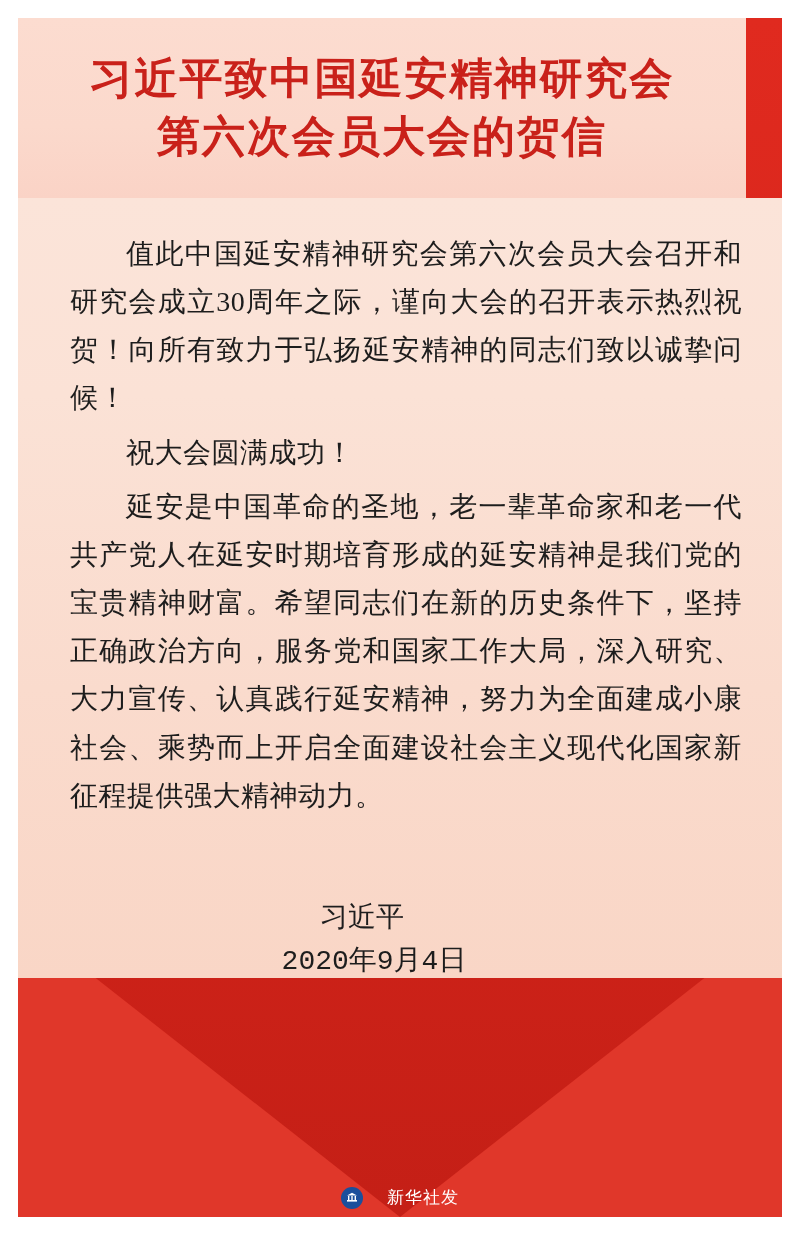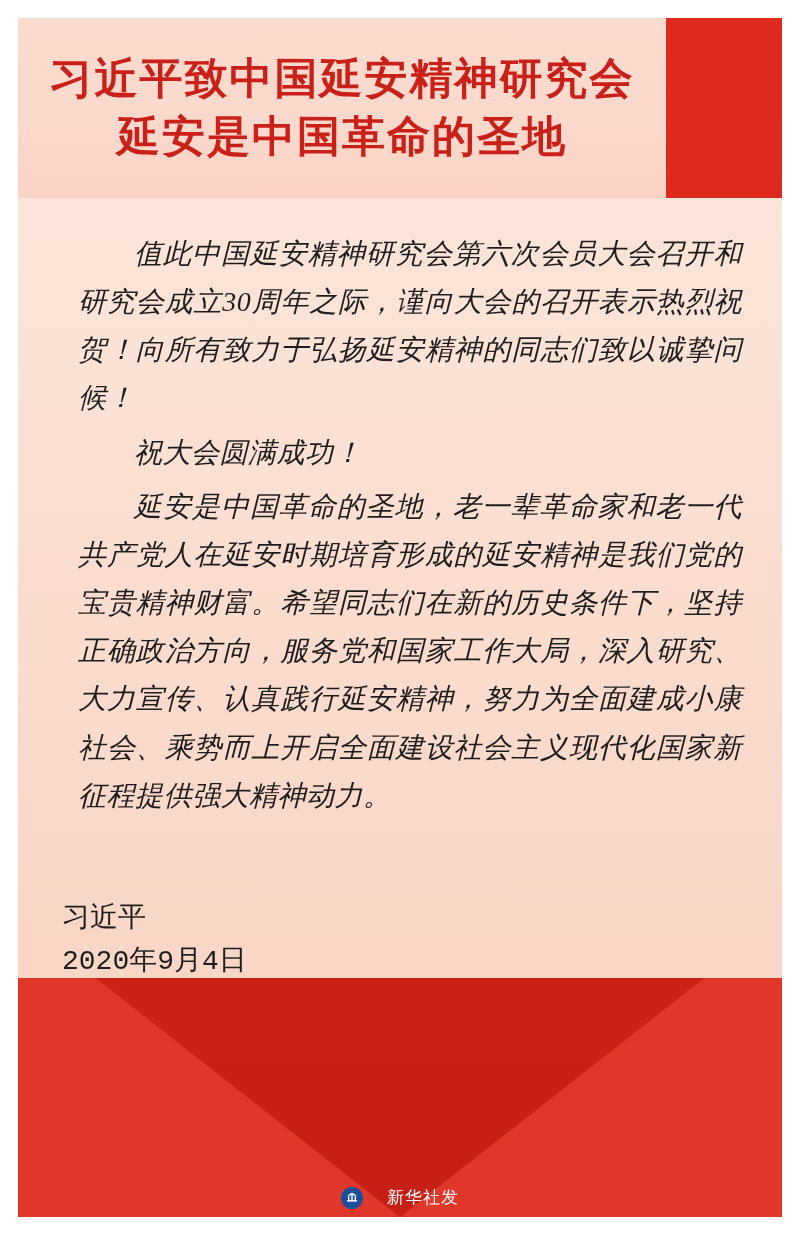--- a/index.html
+++ b/index.html
@@ -35,21 +35,21 @@
     left: 18px; top: 18px;
     width: 764px;
     height: 1199px;
     background: linear-gradient(180deg, #e02a1f 0%, #d4241a 55%, #c41f16 100%);
   }
   
   .title-band {
     position: absolute;
     left: 18px;
     top: 18px;
-    width: 648px;
+    width: 728px;
     height: 180px;
     background: linear-gradient(180deg, #fcdcd0 0%, #fbd9cc 60%, #fad3c6 100%);
     display: flex;
     flex-direction: column;
     align-items: center;
     justify-content: center;
   }
   .title-line {
     color: #c9211a;
     font-weight: bold;
@@ -84,30 +84,29 @@
     top: 230px;
     width: 680px;
     color: #1d1d1d;
     font-size: 28px;
     line-height: 1.72;
     letter-spacing: 0.5px;
     text-align: justify;
     font-family: "Liberation Serif", "DejaVu Serif", serif;
   }
   .para {
-    margin: 0 0 6px 16px;
+    margin: 0 0 6px 8px;
     text-indent: 2em;
-    font-style: italic;
   }
   .signature {
     position: absolute;
     left: 62px;
     top: 895px;
     width: 660px;
-    text-align: left;
+    text-align: center;
     color: #1d1d1d;
     font-size: 28px;
     line-height: 1.6;
     font-family: "Liberation Serif", "DejaVu Serif", serif;
   }
   .signature .name {
     padding-right: 60px;
   }
   .signature .date {
     padding-right: 36px;
@@ -183,21 +182,21 @@
 <div class="poster">
   <div class="red-bg"></div>
 
   <div class="cover-left"></div>
   <div class="cover-right"></div>
   <div class="env-bottom-left"></div>
   <div class="env-bottom-right"></div>
 
   <div class="title-band">
     <div class="title-line">习近平致中国延安精神研究会</div>
-    <div class="title-line">延安是中国革命的圣地</div>
+    <div class="title-line">第六次会员大会的贺信</div>
   </div>
 
   <div class="letter"></div>
   <div class="letter-extend"></div>
 
   <div class="body-text">
     <p class="para">值此中国延安精神研究会第六次会员大会召开和研究会成立30周年之际，谨向大会的召开表示热烈祝贺！向所有致力于弘扬延安精神的同志们致以诚挚问候！</p>
     <p class="para">祝大会圆满成功！</p>
     <p class="para">延安是中国革命的圣地，老一辈革命家和老一代共产党人在延安时期培育形成的延安精神是我们党的宝贵精神财富。希望同志们在新的历史条件下，坚持正确政治方向，服务党和国家工作大局，深入研究、大力宣传、认真践行延安精神，努力为全面建成小康社会、乘势而上开启全面建设社会主义现代化国家新征程提供强大精神动力。</p>
   </div>

